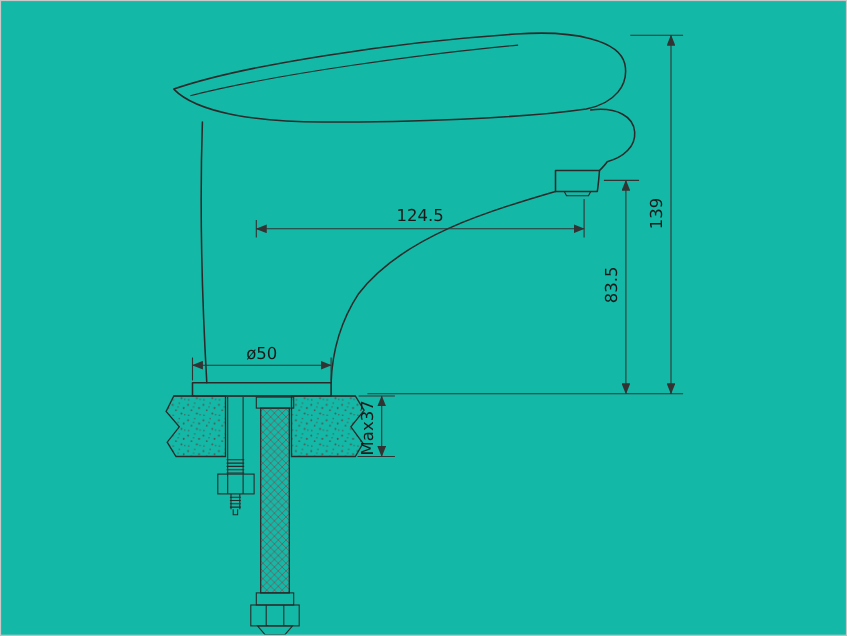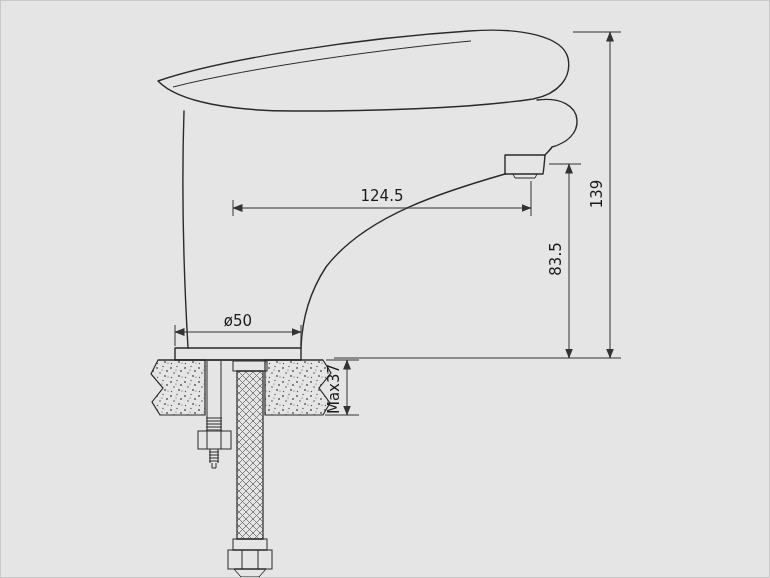--- a/index.html
+++ b/index.html
@@ -6,21 +6,21 @@
     margin: 0;
     padding: 0;
     background: #ffffff;
     font-family: "DejaVu Sans", "Liberation Sans", sans-serif;
   }
   .frame {
     position: relative;
     width: 768px;
     height: 576px;
     border: 1px solid #c9c9c9;
-    background: #e5e5e5;
+    background: #14b8a6;
     overflow: hidden;
     text-decoration: underline;
   }
   svg text {
     font-family: "DejaVu Sans", "Liberation Sans", sans-serif;
     font-size: 15px;
     fill: #1a1a1a;
   }
   .outline { stroke: #2a2a2a; stroke-width: 1.4; fill: none; stroke-linecap: round; stroke-linejoin: round; }
   .thin    { stroke: #2a2a2a; stroke-width: 1;   fill: none; }

